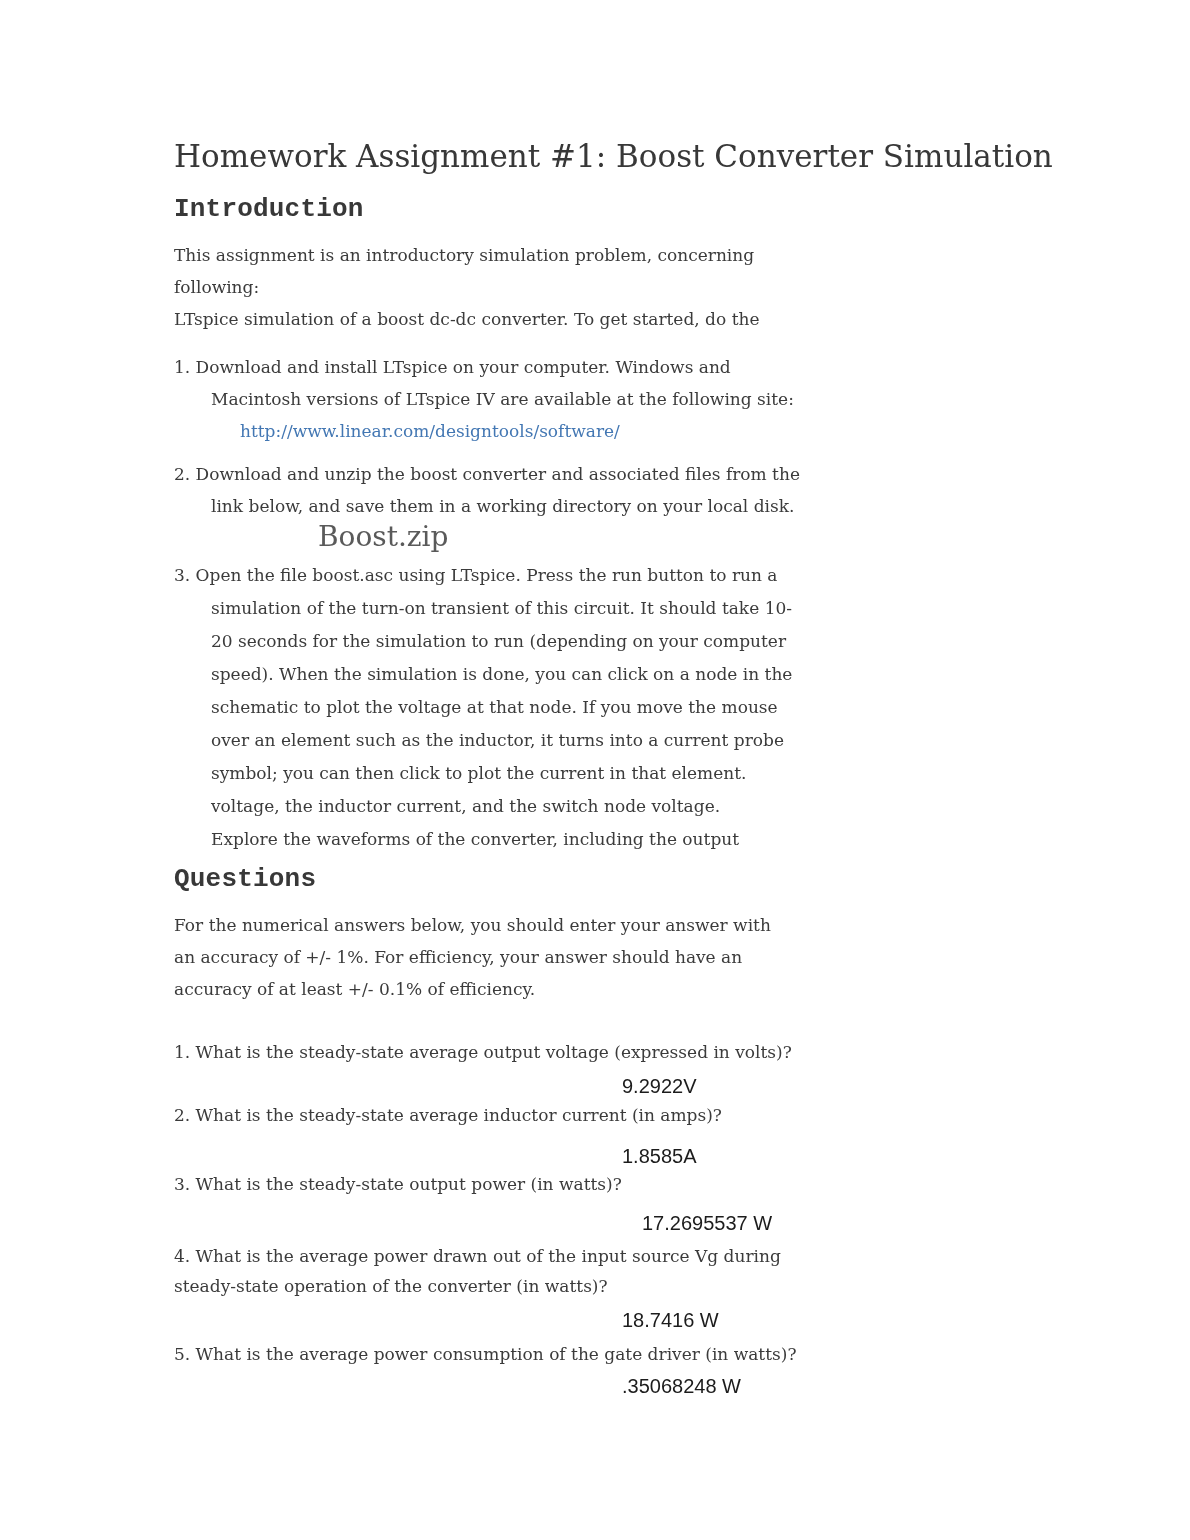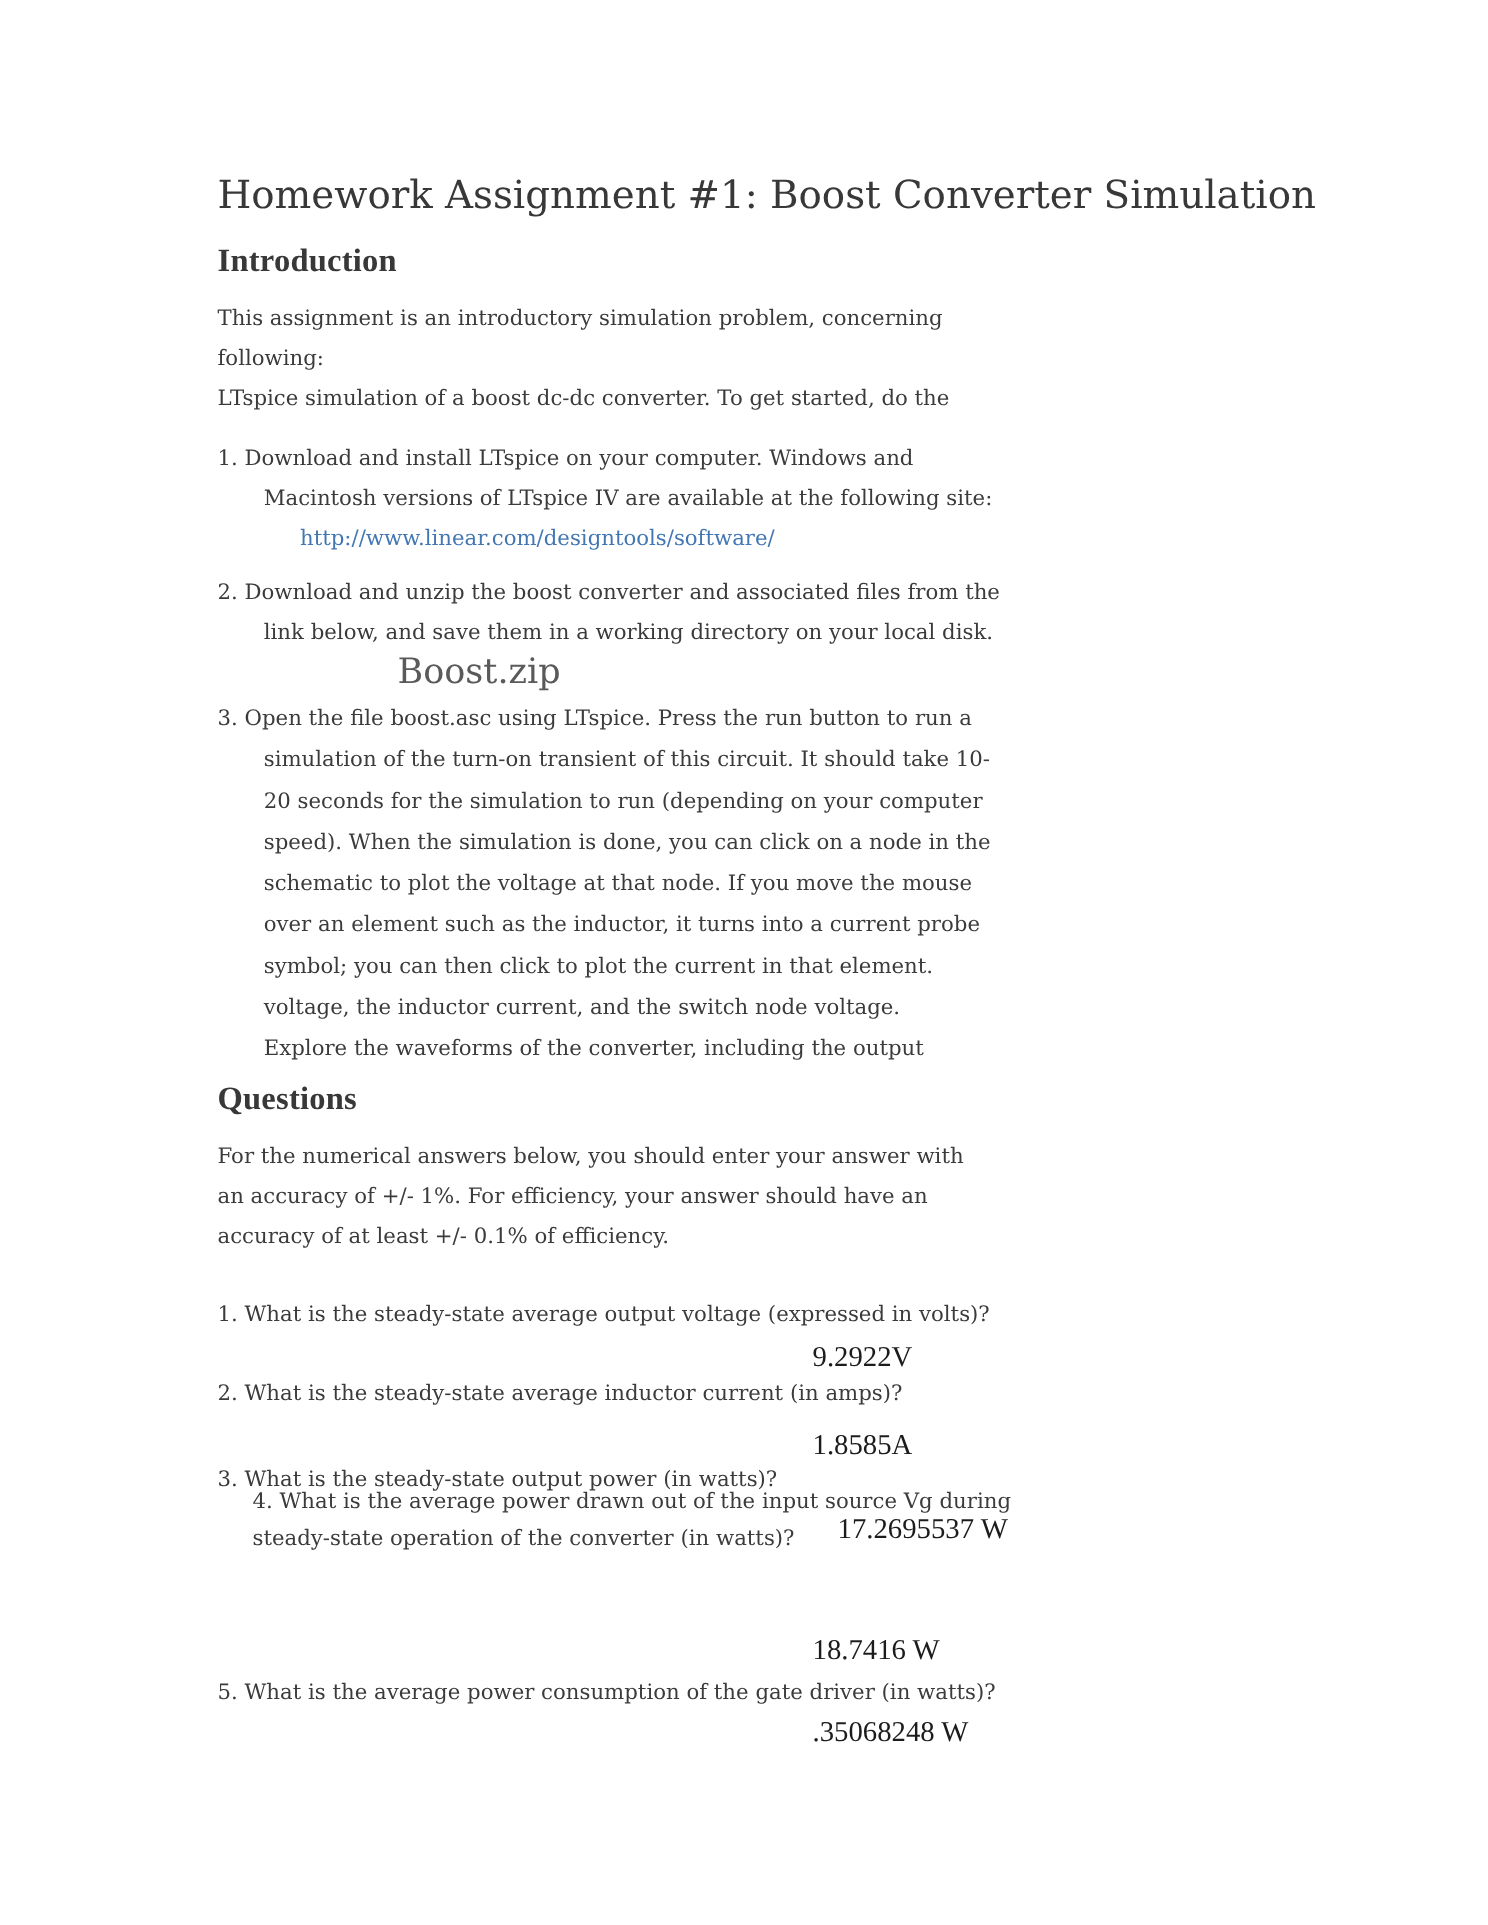--- a/index.html
+++ b/index.html
@@ -23,21 +23,21 @@
   }
   .abs{position:absolute;}
   .doc-title{
     left:174px; top:136px;
     font-size:31px; line-height:40px;
     color:var(--heading-text);
     white-space:nowrap;
   }
   .section-heading{
     left:174px;
-    font-family:Liberation Serif, serif;
+    font-family:Liberation Mono, monospace;
     font-weight:700;
     font-size:26px; line-height:36px;
     color:var(--heading-text);
     white-space:nowrap;
     letter-spacing:0.2px;
   }
   .heading-intro{top:191px;}
   .heading-questions{top:861px;}
   .body-block{
     left:174px;
@@ -55,38 +55,38 @@
   .attachment{
     left:318px; top:519px;
     font-size:28px; line-height:36px;
     color:var(--attachment-gray);
     text-decoration:none;
     white-space:nowrap;
   }
   .question .line{white-space:nowrap;}
   .q4 .line{line-height:30px;}
   .answer{
-    left:650px;
-    font-family:Liberation Serif, serif;
-    font-size:23px; line-height:26px;
+    left:622px;
+    font-family:Liberation Sans, sans-serif;
+    font-size:20px; line-height:26px;
     color:var(--answer-text);
     white-space:nowrap;
   }
   .pos-intro-para{top:239px;}
   .pos-step1{top:351px;}
   .pos-step2{top:458px;}
   .pos-step3{top:559px;}
   .pos-note{top:909px;}
   .pos-q1{top:1036px;}
   .pos-a1{top:1073px;}
   .pos-q2{top:1099px;}
   .pos-a2{top:1143px;}
   .pos-q3{top:1168px;}
   .pos-a3{top:1210px;margin-left:20px;}
-  .pos-q4{top:1186px;margin-left:28px;}
+  .pos-q4{top:1241px;}
   .pos-a4{top:1307px;}
   .pos-q5{top:1338px;}
   .pos-a5{top:1373px;}
 </style>
 </head>
 <body>
 
 <div class="page">
 
   <div class="abs doc-title">Homework Assignment #1: Boost Converter Simulation</div>

